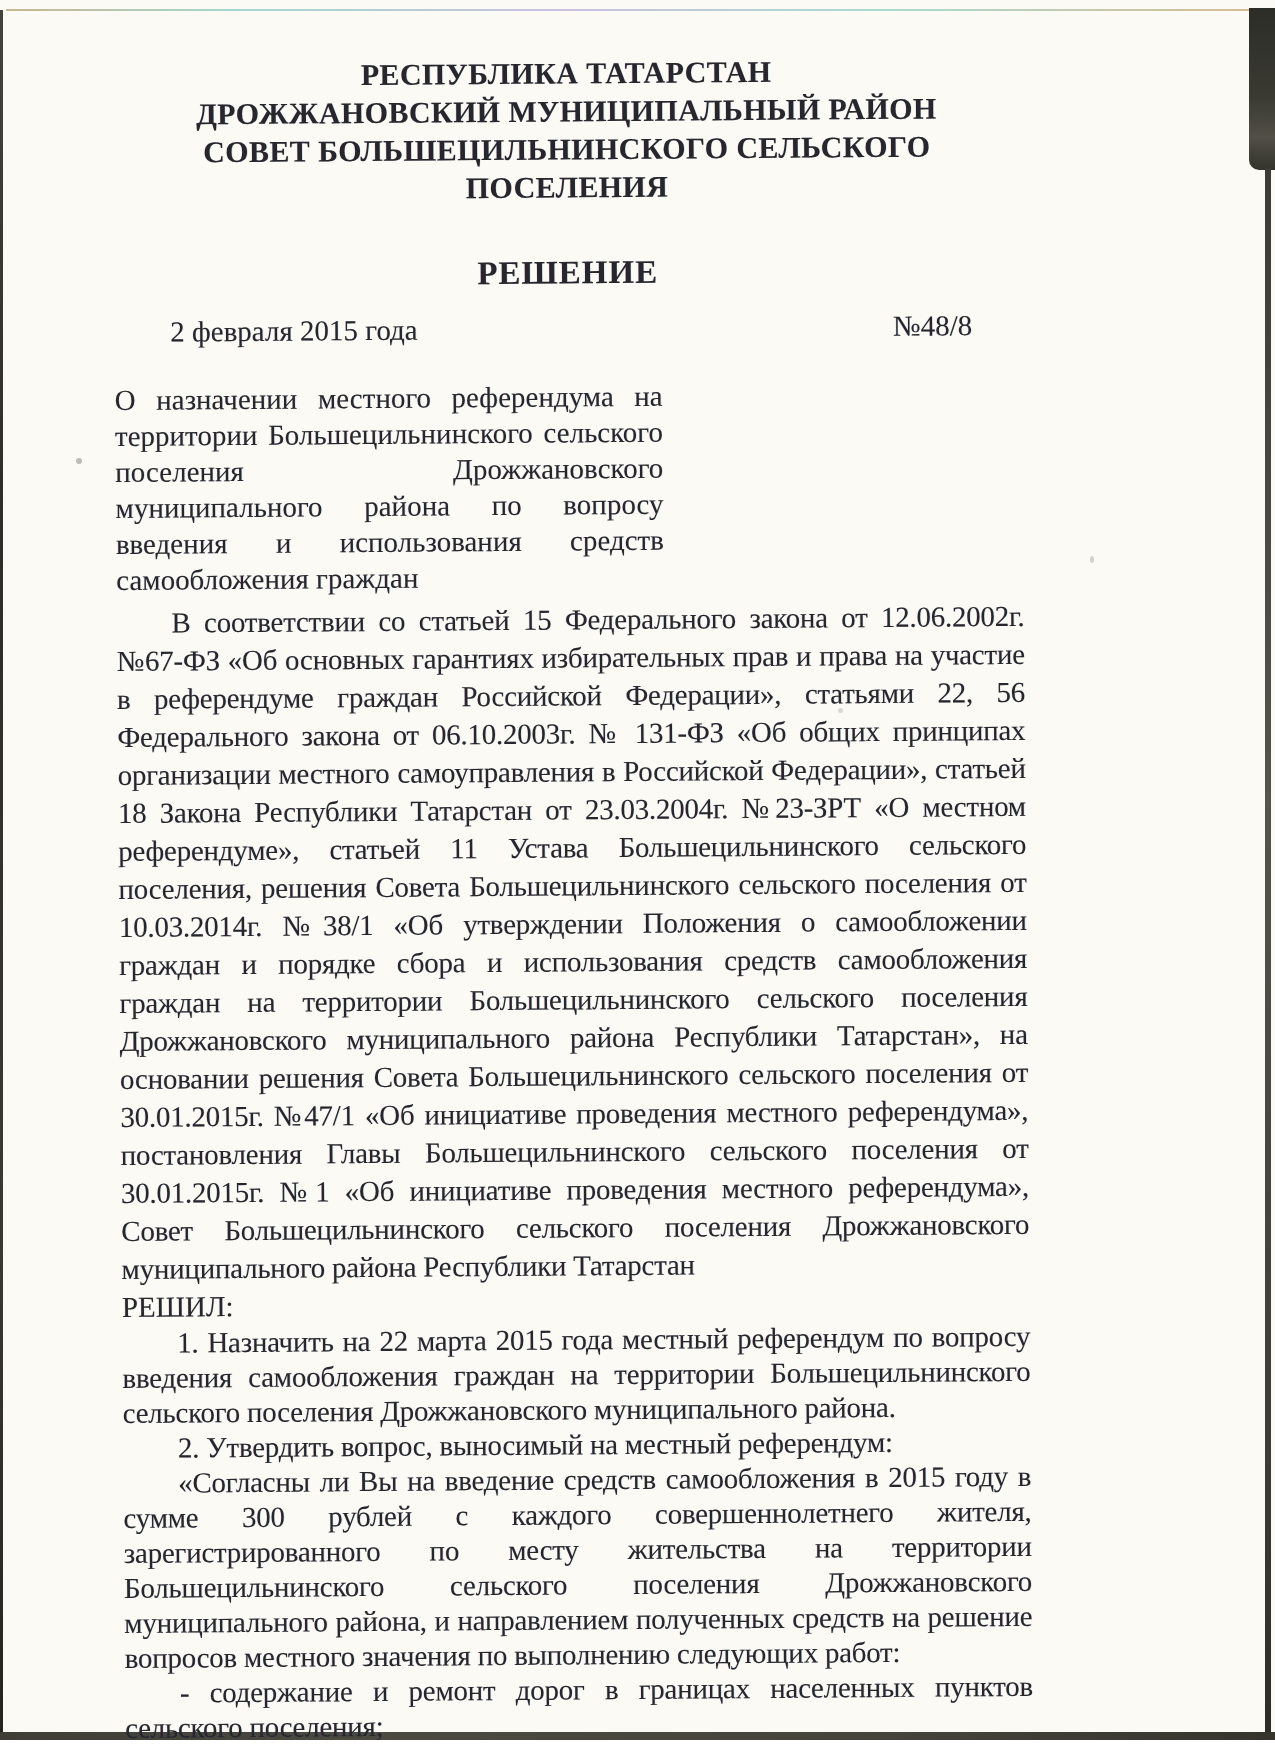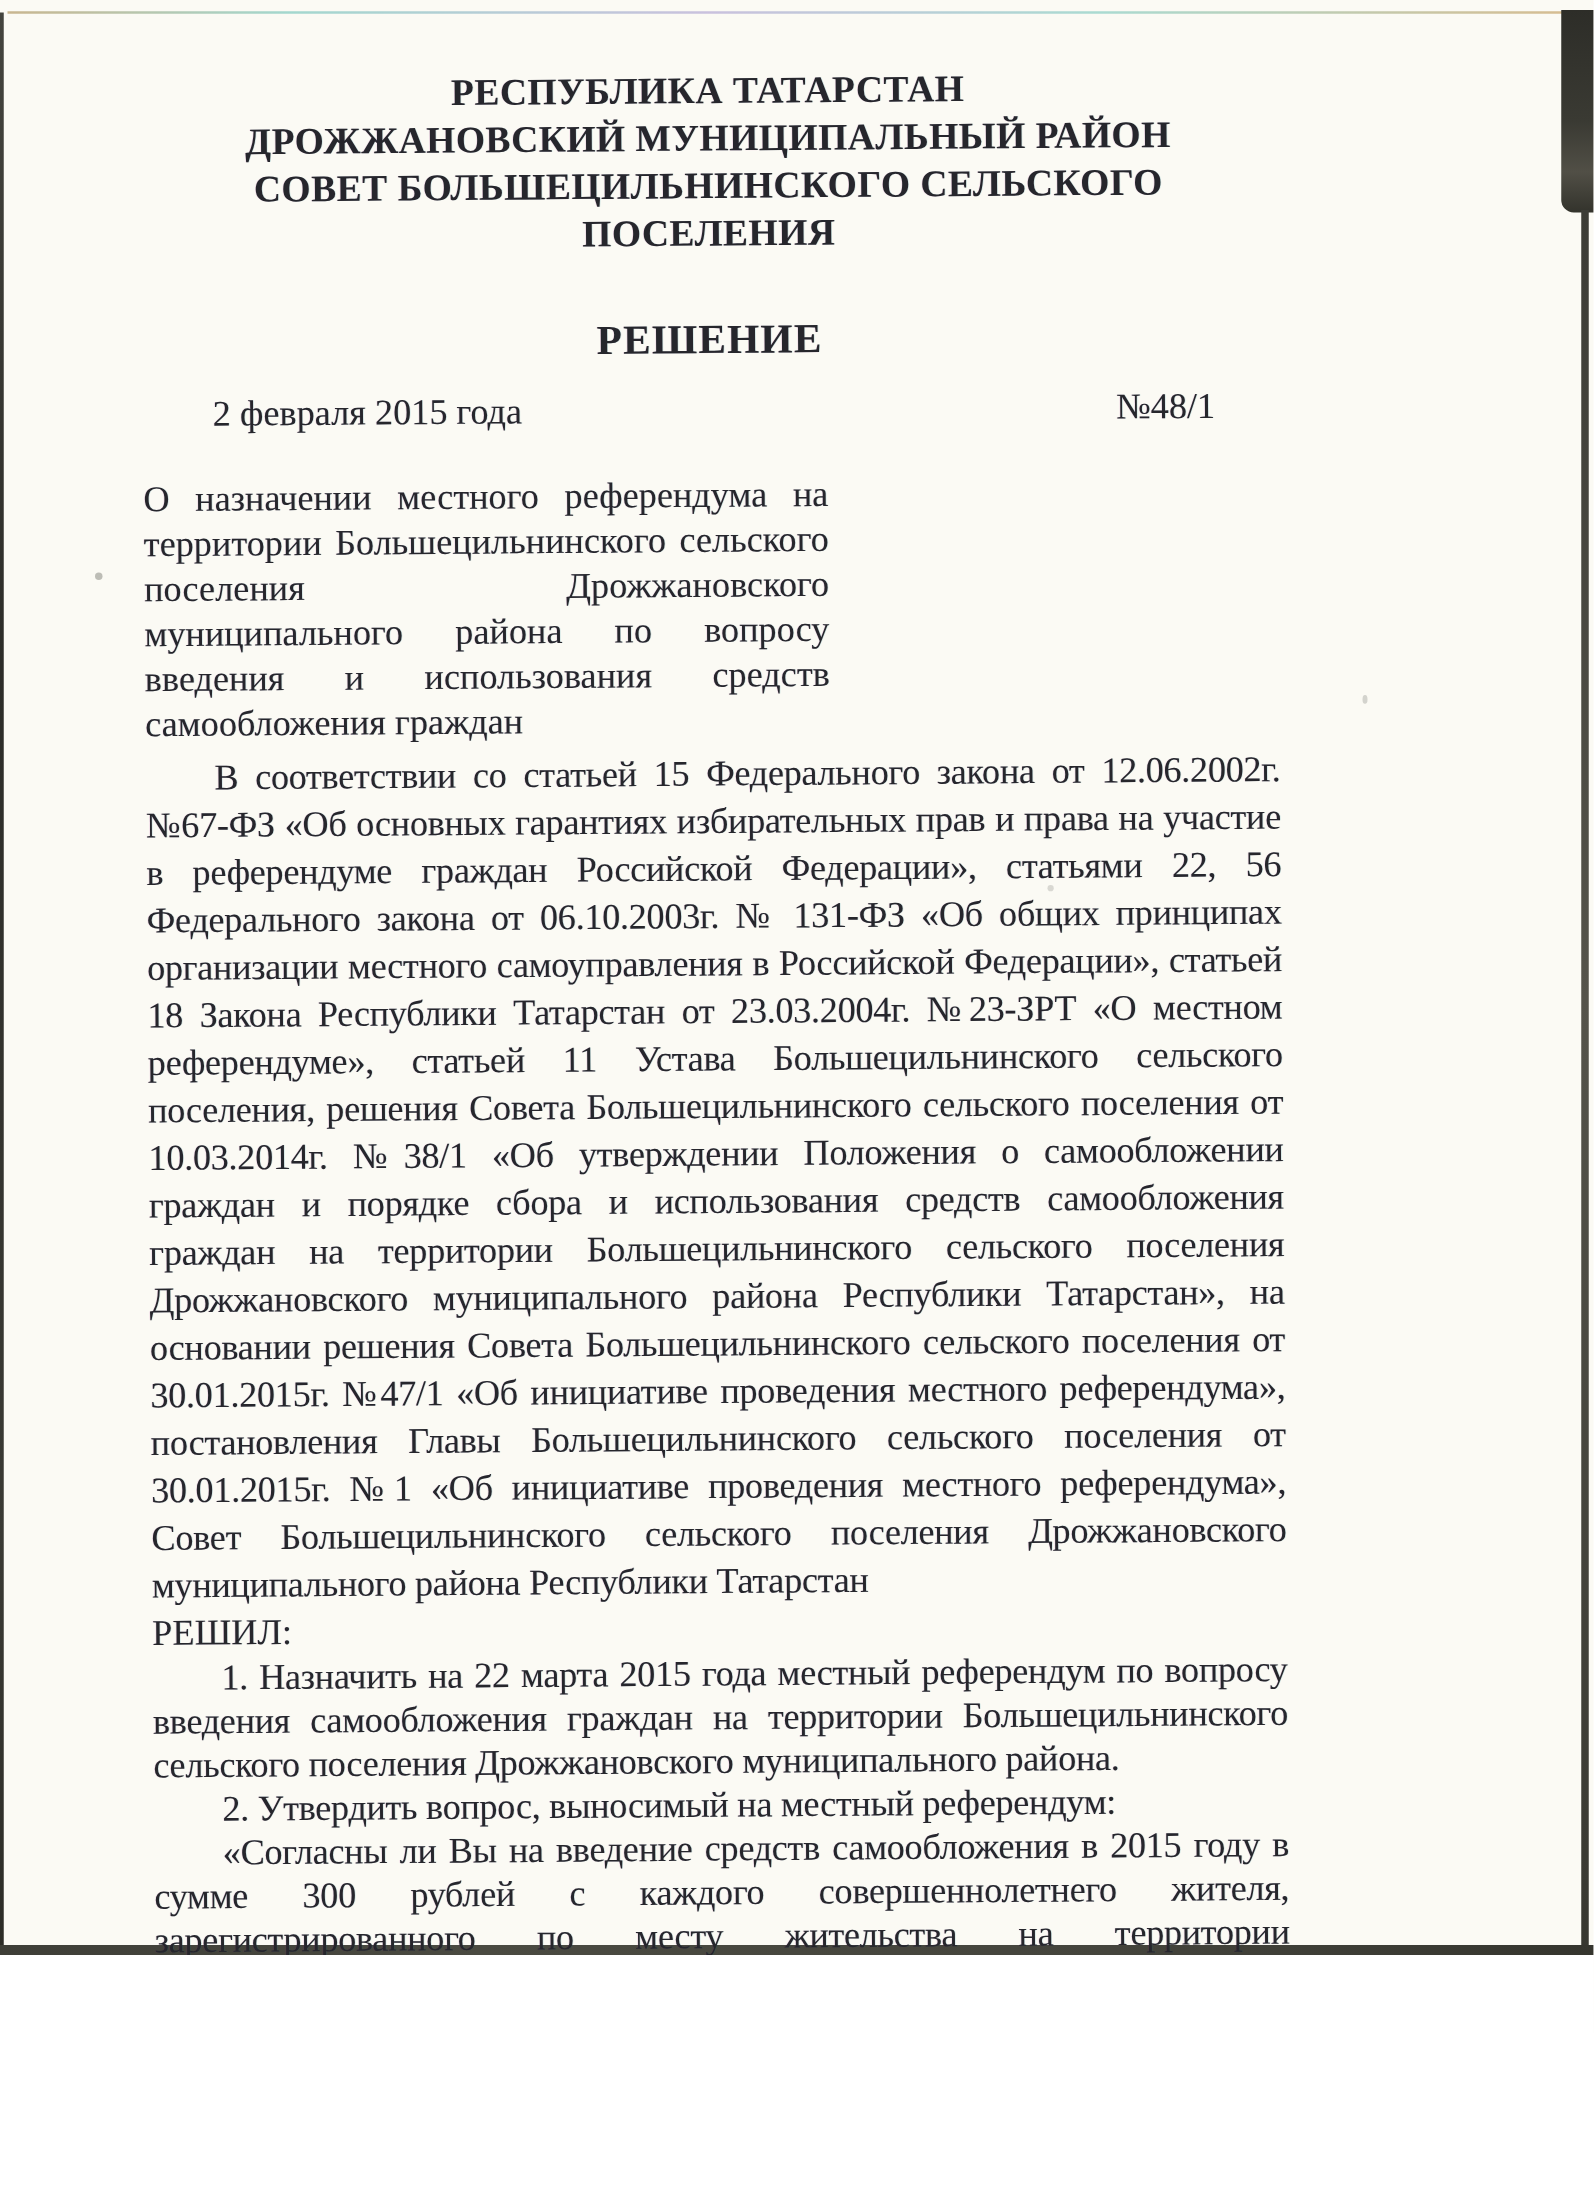--- a/index.html
+++ b/index.html
@@ -3,21 +3,21 @@
 <meta charset="utf-8">
 <style>
   html, body {
     margin: 0;
     padding: 0;
     background: #ffffff;
   }
   .page {
     position: relative;
     width: 1275px;
-    height: 1564px;
+    height: 1740px;
     background: #fbfaf4;
     overflow: hidden;
     font-family: "Liberation Serif", "DejaVu Serif", serif;
     color: #26262c;
   }
   
   .edge-top {
     position: absolute; top: 9px; left: 6px; width: 1248px; height: 2px;
     background: linear-gradient(90deg, #b89f6e, #86ccc2 18%, #b9aed6 45%, #8fd0c6 70%, #caa870 100%);
     opacity: .75;
@@ -76,21 +76,21 @@
     <div class="letterhead">
       <div>РЕСПУБЛИКА ТАТАРСТАН</div>
       <div>ДРОЖЖАНОВСКИЙ МУНИЦИПАЛЬНЫЙ РАЙОН</div>
       <div>СОВЕТ БОЛЬШЕЦИЛЬНИНСКОГО СЕЛЬСКОГО ПОСЕЛЕНИЯ</div>
     </div>
 
     <div class="doc-title">РЕШЕНИЕ</div>
 
     <div class="meta-row">
       <span>2 февраля 2015 года</span>
-      <span>№48/1</span>
+      <span>№48/8</span>
     </div>
 
     <div class="subject">О назначении местного референдума на территории Большецильнинского сельского поселения Дрожжановского муниципального района по вопросу введения и использования средств самообложения граждан</div>
 
     <div class="para preamble">В соответствии со статьей 15 Федерального закона от 12.06.2002г. №67-ФЗ «Об основных гарантиях избирательных прав и права на участие в референдуме граждан Российской Федерации», статьями 22, 56 Федерального закона от 06.10.2003г. № 131-ФЗ «Об общих принципах организации местного самоуправления в Российской Федерации», статьей 18 Закона Республики Татарстан от 23.03.2004г. №23-ЗРТ «О местном референдуме», статьей 11 Устава Большецильнинского сельского поселения, решения Совета Большецильнинского сельского поселения от 10.03.2014г. №38/1 «Об утверждении Положения о самообложении граждан и порядке сбора и использования средств самообложения граждан на территории Большецильнинского сельского поселения Дрожжановского муниципального района Республики Татарстан», на основании решения Совета Большецильнинского сельского поселения от 30.01.2015г. №47/1 «Об инициативе проведения местного референдума», постановления Главы Большецильнинского сельского поселения от 30.01.2015г. №1 «Об инициативе проведения местного референдума», Совет Большецильнинского сельского поселения Дрожжановского муниципального района Республики Татарстан</div>
     <div class="resolved">РЕШИЛ:</div>
 
     <div class="para res-item">1. Назначить на 22 марта 2015 года местный референдум по вопросу введения самообложения граждан на территории Большецильнинского сельского поселения Дрожжановского муниципального района.</div>
     <div class="para res-item">2. Утвердить вопрос, выносимый на местный референдум:</div>
     <div class="para res-item">«Согласны ли Вы на введение средств самообложения в 2015 году в сумме 300 рублей с каждого совершеннолетнего жителя, зарегистрированного по месту жительства на территории Большецильнинского сельского поселения Дрожжановского муниципального района, и направлением полученных средств на решение вопросов местного значения по выполнению следующих работ:</div>

